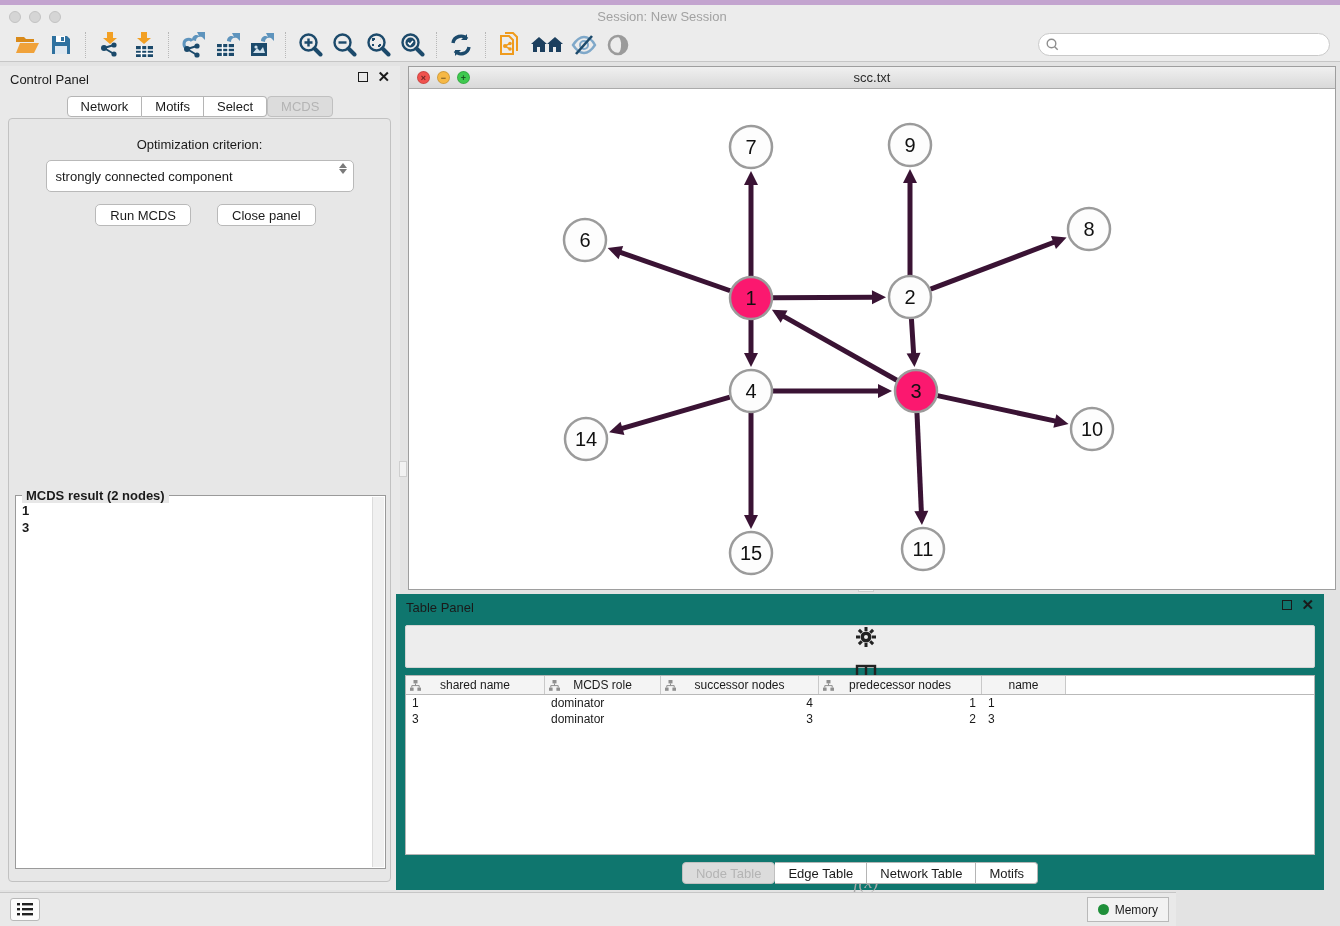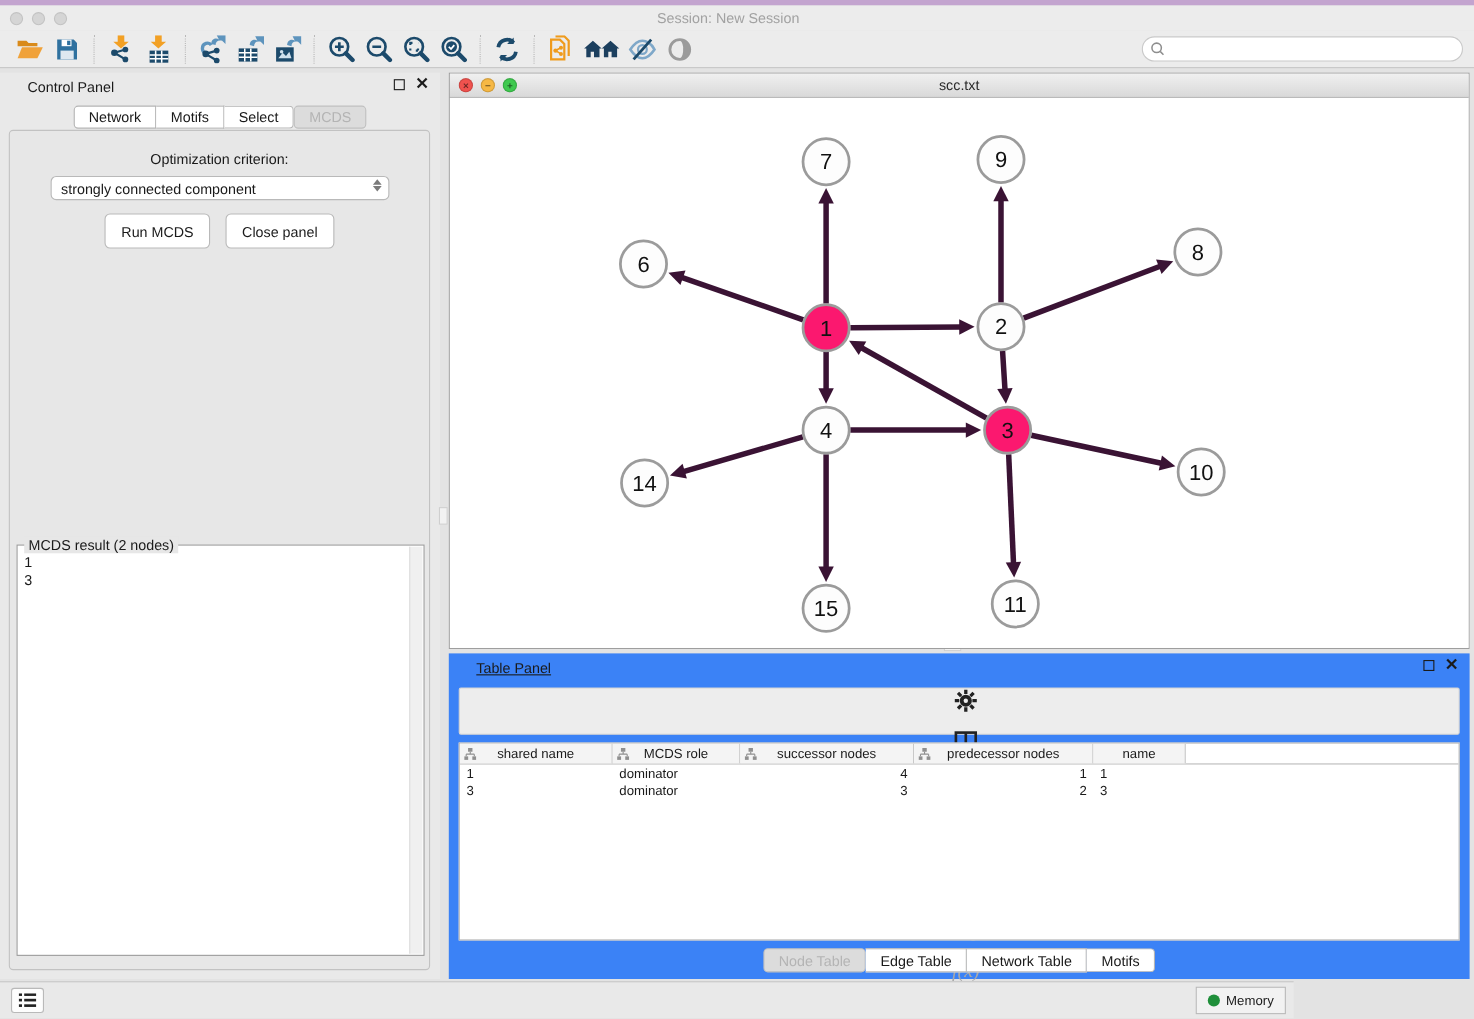--- a/index.html
+++ b/index.html
@@ -16,65 +16,65 @@
   .main-toolbar { position:absolute; left:0; top:28px; width:1340px; height:34px; background:#ececec; border-bottom:1px solid #c6c6c6; display:flex; align-items:center; padding-left:10px; }
   .tbtn { width:34px; height:28px; display:flex; align-items:center; justify-content:center; cursor:default; }
   .tbtn svg { display:block; }
   .tsep { width:1px; height:26px; border-left:1px dotted #b8b8b8; margin:0 7px; }
   .search-wrap { position:absolute; right:10px; top:5px; width:292px; height:23px; }
   .search-wrap input { width:100%; height:100%; border:1px solid #c9c9c9; border-radius:12px; background:#fff; padding-left:26px; font-family:"Liberation Sans",sans-serif; font-size:12px; outline:none; }
   .search-glass { position:absolute; left:8px; top:5px; }
 
   
   .control-panel { position:absolute; left:0; top:66px; width:400px; height:824px; background:#e9e9e9; }
-  .panel-head { height:26px; display:flex; align-items:center; padding:0 25px; position:relative; }
+  .panel-head { height:26px; display:flex; align-items:center; padding:0 10px; position:relative; }
   .panel-title { font-size:13px; color:#1a1a1a; }
   .panel-icons { position:absolute; right:10px; top:6px; display:flex; gap:9px; align-items:center; }
   .ico-float { width:10px; height:10px; border:1.5px solid #1a1a1a; display:inline-block; }
   .ico-close { font-size:15px; font-weight:bold; line-height:10px; color:#1a1a1a; }
 
   .cp-tabs { display:flex; justify-content:center; margin-top:4px; height:21px; }
   .tab { padding:2px 13px; font-size:13px; background:#fff; border:1px solid #b5b5b5; border-left:none; display:flex; align-items:center; }
   .tab:first-child { border-left:1px solid #b5b5b5; border-radius:4px 0 0 0; border-top-left-radius:4px; border-bottom-left-radius:4px; }
   .tab.first { border-left:1px solid #b5b5b5; border-radius:4px 0 0 4px; }
   .tab.last { border-radius:0 4px 4px 0; }
   .tab.active { background:#dcdcdc; color:#b4b4b4; border-radius:4px; border:1px solid #c0c0c0; }
 
   .cp-content { position:absolute; left:8px; top:52px; width:383px; height:764px; background:#e7e7e7; border:1px solid #c2c2c2; border-radius:4px; }
   .crit-label { text-align:center; margin-top:18px; font-size:13px; }
-  .combo { position:relative; margin:8px auto 0 auto; width:308px; height:22px; background:#fff; border:1px solid #b9b9b9; border-radius:5px; display:flex; align-items:center; padding-left:9px; font-size:13px; }
+  .combo { position:relative; margin:8px auto 0 auto; width:308px; height:32px; background:#fff; border:1px solid #b9b9b9; border-radius:5px; display:flex; align-items:center; padding-left:9px; font-size:13px; }
   .combo .stepper { position:absolute; right:6px; top:2px; display:flex; flex-direction:column; gap:1px; }
   .combo .stepper i { width:0; height:0; border-left:4px solid transparent; border-right:4px solid transparent; display:block; }
   .combo .stepper .up { border-bottom:5px solid #7a7a7a; }
   .combo .stepper .dn { border-top:5px solid #7a7a7a; }
   .btn-row { display:flex; justify-content:center; gap:14px; margin-top:12px; }
-  .pbtn { height:32px; padding:0 14px; background:#fff; border:1px solid #b9b9b9; border-radius:5px; font-size:13px; display:flex; align-items:center; }
-
-  .result-box { position:absolute; left:6px; top:376px; width:371px; height:374px; border:1px solid #9a9a9a; background:#fff; }
+  .pbtn { height:22px; padding:0 14px; background:#fff; border:1px solid #b9b9b9; border-radius:5px; font-size:13px; display:flex; align-items:center;margin-left:12px; }
+
+  .result-box { position:absolute; left:6px; top:376px; width:371px; height:374px; border:1px solid #9a9a9a; background:#fff;font-weight:bold; }
   .result-legend { position:absolute; left:6px; top:-8px; background:#e7e7e7; padding:0 4px; font-size:13px; }
   .result-body { position:absolute; left:2px; top:6px; right:14px; bottom:2px; font-size:13px; line-height:17px; padding-left:4px; overflow:hidden; }
   .result-scroll { position:absolute; right:1px; top:1px; width:12px; bottom:1px; background:#f0f0f0; border-left:1px solid #dcdcdc; }
 
   
   .vgrip { position:absolute; left:399px; top:461px; width:8px; height:16px; background:#f2f2f2; border:1px solid #cfcfcf; }
   .hgrip { position:absolute; left:858px; top:585px; width:16px; height:7px; background:#f2f2f2; border:1px solid #cfcfcf; }
 
   
   .net-window { position:absolute; left:408px; top:66px; width:928px; height:524px; border:1px solid #9e9e9e; background:#fff; }
   .net-titlebar { height:22px; background:linear-gradient(#f0f0f0,#d9d9d9); border-bottom:1px solid #ababab; position:relative; display:flex; align-items:center; }
   .net-traffic { display:flex; gap:7px; margin-left:8px; }
   .ntl { width:13px; height:13px; border-radius:50%; display:flex; align-items:center; justify-content:center; font-size:9px; font-weight:bold; color:rgba(0,0,0,.55); border:1px solid rgba(0,0,0,.15); }
   .ntl.red { background:#f0524e; }
   .ntl.yellow { background:#f6b845; }
   .ntl.green { background:#3fc94f; }
   .net-titlebar .ntitle { position:absolute; left:0; right:0; text-align:center; font-size:13px; color:#2a2a2a; }
   .net-canvas { position:relative; width:926px; height:500px; background:#fff; overflow:hidden; }
 
   
-  .table-panel { position:absolute; left:408px; top:594px; width:928px; height:296px; background:#3b82f6;text-decoration:underline; }
+  .table-panel { position:absolute; left:396px; top:594px; width:928px; height:296px; background:#0f766e; }
   .tp-toolbar { position:absolute; left:9px; top:31px; width:910px; height:43px; background:#ededed; border:1px solid #d4d4d4; border-radius:2px; display:flex; align-items:center; padding-left:12px; gap:16px;flex-direction:column; }
   .tp-tbtn { width:26px; height:26px; display:flex; align-items:center; justify-content:center; }
   .fx { font-family:"Liberation Serif", serif; font-style:italic; font-size:18px; color:#a9a9a9; }
 
   .tp-table { position:absolute; left:9px; top:81px; width:910px; height:180px; background:#fff; border:1px solid #b5b5b5; overflow:hidden; }
   .thead { display:flex; height:19px; border-bottom:1px solid #b9b9b9; }
   .th { background:#f4f4f4; border-right:1px solid #c9c9c9; position:relative; display:flex; align-items:center; justify-content:center; font-size:12px; color:#1a1a1a; }
   .th .treeicon { position:absolute; left:4px; top:4px; }
   .trow { display:flex; height:16px; font-size:12px; align-items:center; }
   .td { padding:0 6px; white-space:nowrap; overflow:hidden; }

